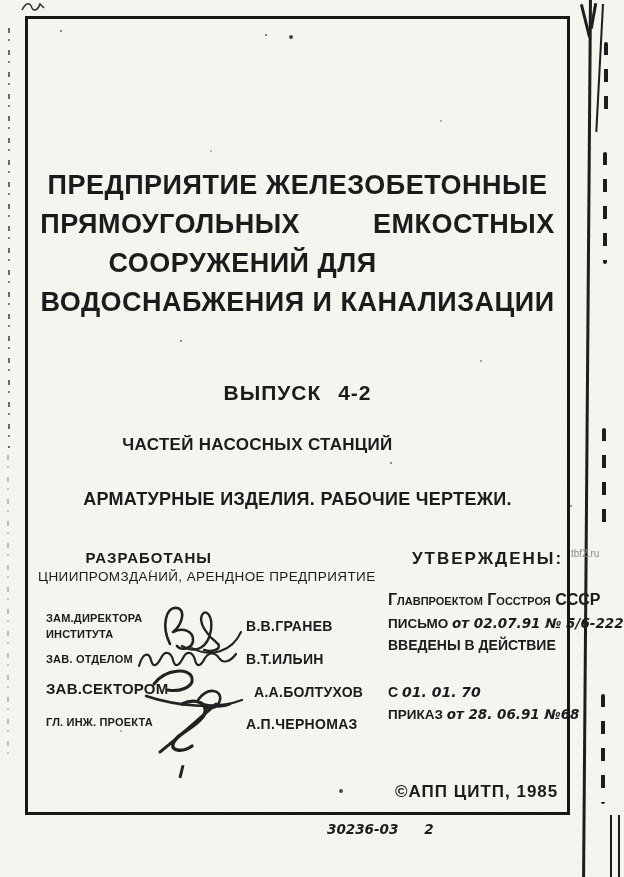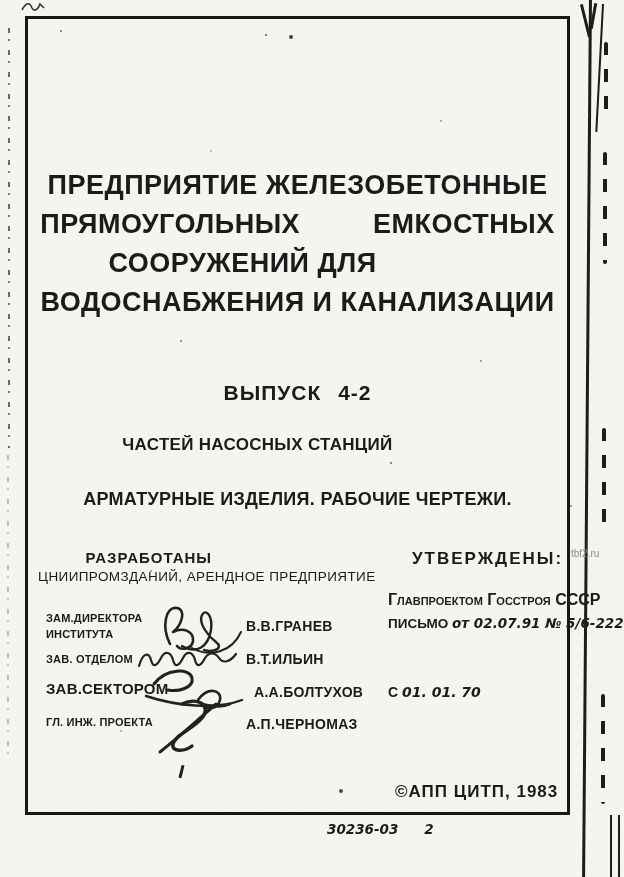--- a/index.html
+++ b/index.html
@@ -116,30 +116,35 @@
 
   <div class="abs app-head">УТВЕРЖДЕНЫ:</div>
 
   <div class="abs app-line smallcaps" style="top:591px;">Главпроектом Госстроя СССР</div>
 
   <div class="abs app-line" style="top:615px;">
     <span>ПИСЬМО</span>
     <span class="hand">от 02.07.91 № 5/6-222</span>
   </div>
 
+  <div class="abs app-line" style="top:637px;font-size:14px;">ВВЕДЕНЫ В ДЕЙСТВИЕ</div>
 
 
   <div class="abs app-line" style="top:684px;font-size:14px;">
     <span>С</span>
     <span class="hand">01. 01. 70</span>
   </div>
 
+  <div class="abs app-line" style="top:706px;">
+    <span>ПРИКАЗ</span>
+    <span class="hand">от  28. 06.91 №68</span>
+  </div>
 
   <div class="abs copyright">
-    <span>©</span><span>АПП ЦИТП, 1983</span>
+    <span>©</span><span>АПП ЦИТП, 1985</span>
   </div>
 
   <div class="abs docnum hand">
     <span>30236-03</span><span>2</span>
   </div>
 
   <div class="abs vline" style="left:589px;top:-4px;height:886px;width:2.5px;transform:rotate(0.45deg);transform-origin:top center;"></div>
   <div class="abs vline" style="left:602px;top:4px;height:128px;width:2px;transform:rotate(3deg);transform-origin:top center;"></div>
   <div class="abs vline" style="left:584px;top:4px;height:34px;width:2.5px;transform:rotate(-14deg);"></div>
   <div class="abs vline" style="left:592px;top:3px;height:26px;width:2.5px;transform:rotate(10deg);"></div>

